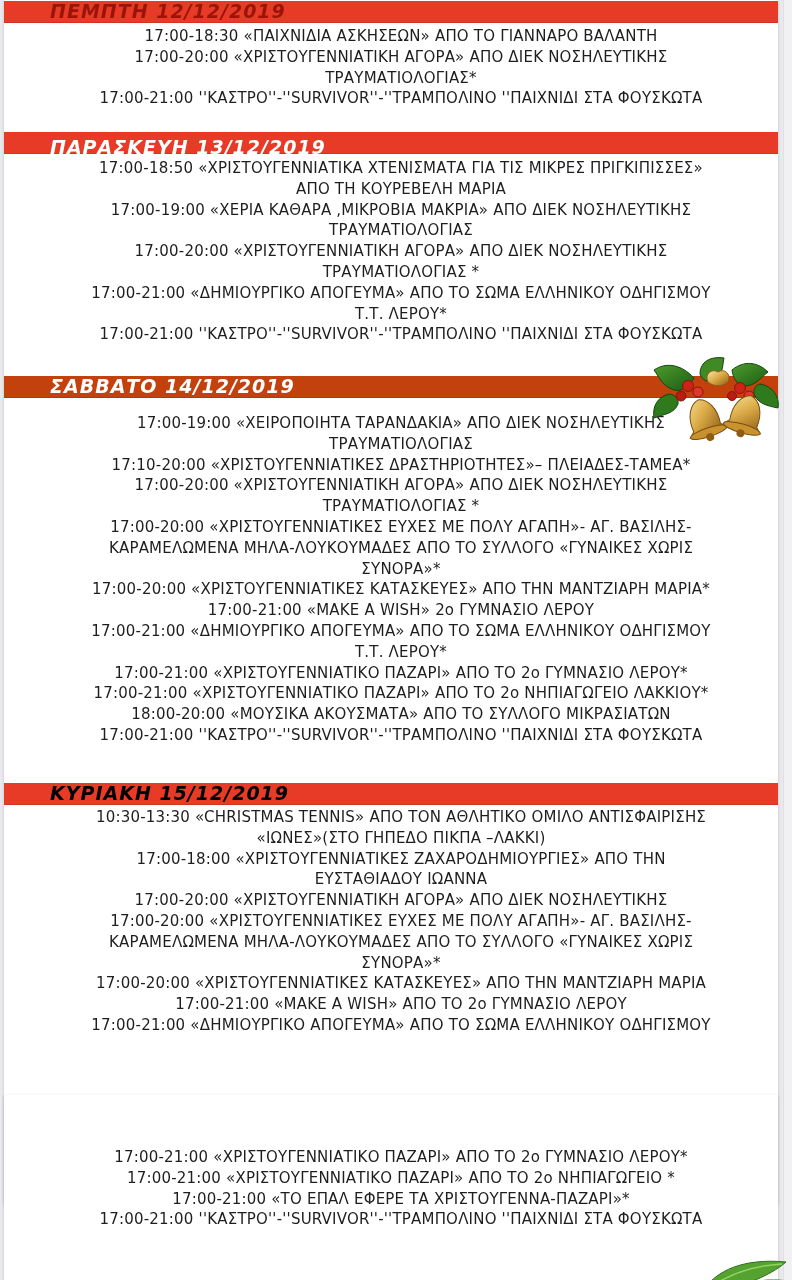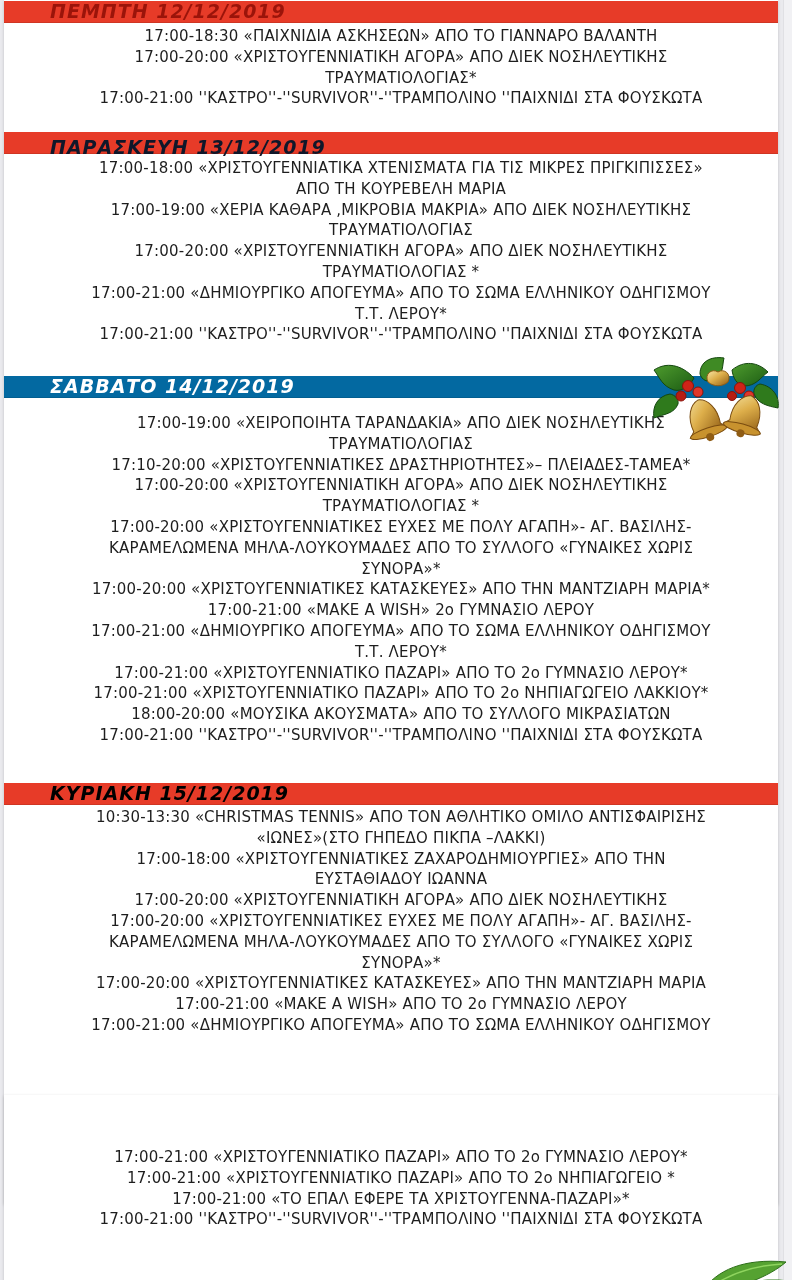--- a/index.html
+++ b/index.html
@@ -71,35 +71,35 @@
       <span class="day-title" style="color: rgb(155, 20, 10);">ΠΕΜΠΤΗ 12/12/2019</span>
     </div>
     <div class="events" style="top:26px;">
       <p class="event">17:00-18:30 «ΠΑΙΧΝΙΔΙΑ ΑΣΚΗΣΕΩΝ» ΑΠΟ ΤΟ ΓΙΑΝΝΑΡΟ ΒΑΛΑΝΤΗ</p>
       <p class="event">17:00-20:00 «ΧΡΙΣΤΟΥΓΕΝΝΙΑΤΙΚΗ ΑΓΟΡΑ» ΑΠΟ ΔΙΕΚ ΝΟΣΗΛΕΥΤΙΚΗΣ
 ΤΡΑΥΜΑΤΙΟΛΟΓΙΑΣ*</p>
       <p class="event">17:00-21:00 ''ΚΑΣΤΡΟ''-''SURVIVOR''-''ΤΡΑΜΠΟΛΙΝΟ ''ΠΑΙΧΝΙΔΙ ΣΤΑ ΦΟΥΣΚΩΤΑ</p>
     </div>
 
     <div class="day-bar" style="top:132px;background:#e73b28;">
-      <span class="day-title" style="color: #0f172a; margin-top: 11px;">ΠΑΡΑΣΚΕΥΗ 13/12/2019</span>
+      <span class="day-title" style="color: #ffffff; margin-top: 11px;">ΠΑΡΑΣΚΕΥΗ 13/12/2019</span>
     </div>
     <div class="events" style="top:158px;">
-      <p class="event">17:00-18:00 «ΧΡΙΣΤΟΥΓΕΝΝΙΑΤΙΚΑ ΧΤΕΝΙΣΜΑΤΑ ΓΙΑ ΤΙΣ ΜΙΚΡΕΣ ΠΡΙΓΚΙΠΙΣΣΕΣ»
+      <p class="event">17:00-18:50 «ΧΡΙΣΤΟΥΓΕΝΝΙΑΤΙΚΑ ΧΤΕΝΙΣΜΑΤΑ ΓΙΑ ΤΙΣ ΜΙΚΡΕΣ ΠΡΙΓΚΙΠΙΣΣΕΣ»
 ΑΠΟ ΤΗ ΚΟΥΡΕΒΕΛΗ ΜΑΡΙΑ</p>
       <p class="event">17:00-19:00 «ΧΕΡΙΑ ΚΑΘΑΡΑ ,ΜΙΚΡΟΒΙΑ ΜΑΚΡΙΑ» ΑΠΟ ΔΙΕΚ ΝΟΣΗΛΕΥΤΙΚΗΣ
 ΤΡΑΥΜΑΤΙΟΛΟΓΙΑΣ</p>
       <p class="event">17:00-20:00 «ΧΡΙΣΤΟΥΓΕΝΝΙΑΤΙΚΗ ΑΓΟΡΑ» ΑΠΟ ΔΙΕΚ ΝΟΣΗΛΕΥΤΙΚΗΣ
 ΤΡΑΥΜΑΤΙΟΛΟΓΙΑΣ *</p>
       <p class="event">17:00-21:00 «ΔΗΜΙΟΥΡΓΙΚΟ ΑΠΟΓΕΥΜΑ» ΑΠΟ ΤΟ ΣΩΜΑ ΕΛΛΗΝΙΚΟΥ ΟΔΗΓΙΣΜΟΥ
 Τ.Τ. ΛΕΡΟΥ*</p>
       <p class="event">17:00-21:00 ''ΚΑΣΤΡΟ''-''SURVIVOR''-''ΤΡΑΜΠΟΛΙΝΟ ''ΠΑΙΧΝΙΔΙ ΣΤΑ ΦΟΥΣΚΩΤΑ</p>
     </div>
 
-    <div class="day-bar" style="top:376px;background:#0369a1;">
+    <div class="day-bar" style="top:376px;background:#c2410c;">
       <span class="day-title" style="color: rgb(255, 255, 255);">ΣΑΒΒΑΤΟ 14/12/2019</span>
     </div>
     <div class="events" style="top:413px;">
       <p class="event">17:00-19:00 «ΧΕΙΡΟΠΟΙΗΤΑ ΤΑΡΑΝΔΑΚΙΑ» ΑΠΟ ΔΙΕΚ ΝΟΣΗΛΕΥΤΙΚΗΣ
 ΤΡΑΥΜΑΤΙΟΛΟΓΙΑΣ</p>
       <p class="event">17:10-20:00 «ΧΡΙΣΤΟΥΓΕΝΝΙΑΤΙΚΕΣ ΔΡΑΣΤΗΡΙΟΤΗΤΕΣ»– ΠΛΕΙΑΔΕΣ-ΤΑΜΕΑ*</p>
       <p class="event">17:00-20:00 «ΧΡΙΣΤΟΥΓΕΝΝΙΑΤΙΚΗ ΑΓΟΡΑ» ΑΠΟ ΔΙΕΚ ΝΟΣΗΛΕΥΤΙΚΗΣ
 ΤΡΑΥΜΑΤΙΟΛΟΓΙΑΣ *</p>
       <p class="event">17:00-20:00 «ΧΡΙΣΤΟΥΓΕΝΝΙΑΤΙΚΕΣ ΕΥΧΕΣ ΜΕ ΠΟΛΥ ΑΓΑΠΗ»- ΑΓ. ΒΑΣΙΛΗΣ-
 ΚΑΡΑΜΕΛΩΜΕΝΑ ΜΗΛΑ-ΛΟΥΚΟΥΜΑΔΕΣ ΑΠΟ ΤΟ ΣΥΛΛΟΓΟ «ΓΥΝΑΙΚΕΣ ΧΩΡΙΣ

